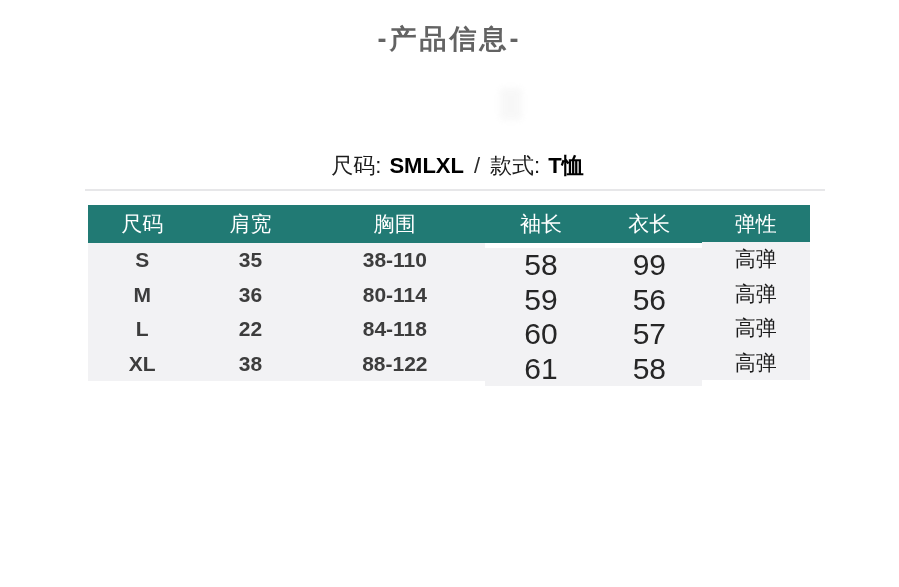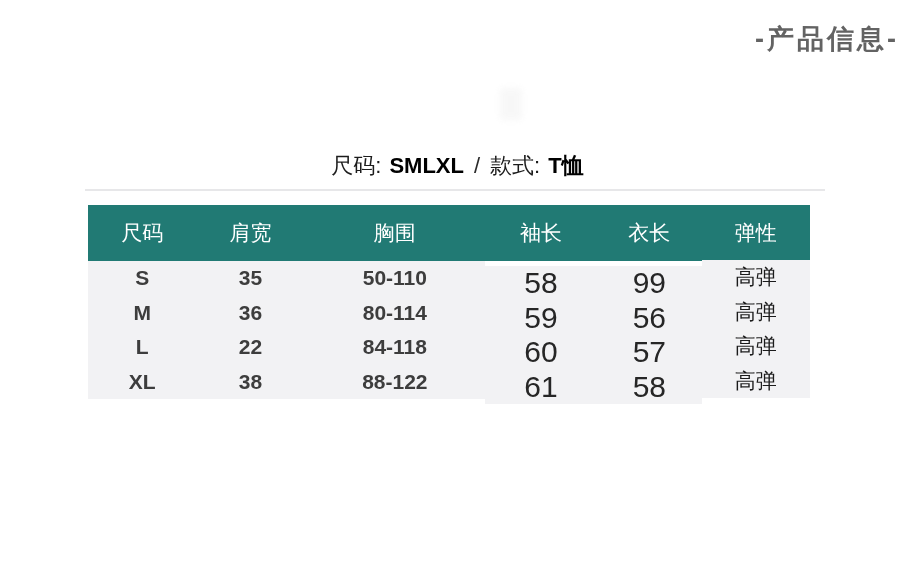--- a/index.html
+++ b/index.html
@@ -12,21 +12,21 @@
     height: 587px;
     background: #ffffff;
     overflow: hidden;
   }
 
   .page-title {
     position: absolute;
     top: 21px;
     left: 0;
     width: 100%;
-    text-align: right;
+    text-align: center;
     font-size: 27px;
     font-weight: 600;
     letter-spacing: 3px;
     color: #636363;
   }
 
   .watermark-smudge {
     position: absolute;
     left: 500px;
     top: 88px;
@@ -70,21 +70,21 @@
     table-layout: fixed;
   }
   .size-table col.c1 { width: 15%; }
   .size-table col.c2 { width: 15%; }
   .size-table col.c3 { width: 25%; }
   .size-table col.c4 { width: 15.5%; }
   .size-table col.c5 { width: 14.5%; }
   .size-table col.c6 { width: 15%; }
 
   .size-table thead th {
-    height: 56px;
+    height: 38px;
     background: #217a74;
     color: #ffffff;
     font-size: 21px;
     font-weight: 400;
     text-align: center;
     vertical-align: middle;
   }
   .size-table tbody td {
     height: 34.5px;
     background: #f2f2f4;
@@ -165,21 +165,21 @@
           <th>胸围</th>
           <th>袖长</th>
           <th>衣长</th>
           <th>弹性</th>
         </tr>
     </thead>
     <tbody id="table-body">
         <tr>
           <td class="col-1">S</td>
           <td class="col-2">35</td>
-          <td class="col-3">50-110</td>
+          <td class="col-3">38-110</td>
           <td class="col-4">58</td>
           <td class="col-5">99</td>
           <td class="col-6">高弹</td>
         </tr>
         <tr>
           <td class="col-1">M</td>
           <td class="col-2">36</td>
           <td class="col-3">80-114</td>
           <td class="col-4">59</td>
           <td class="col-5">56</td>

